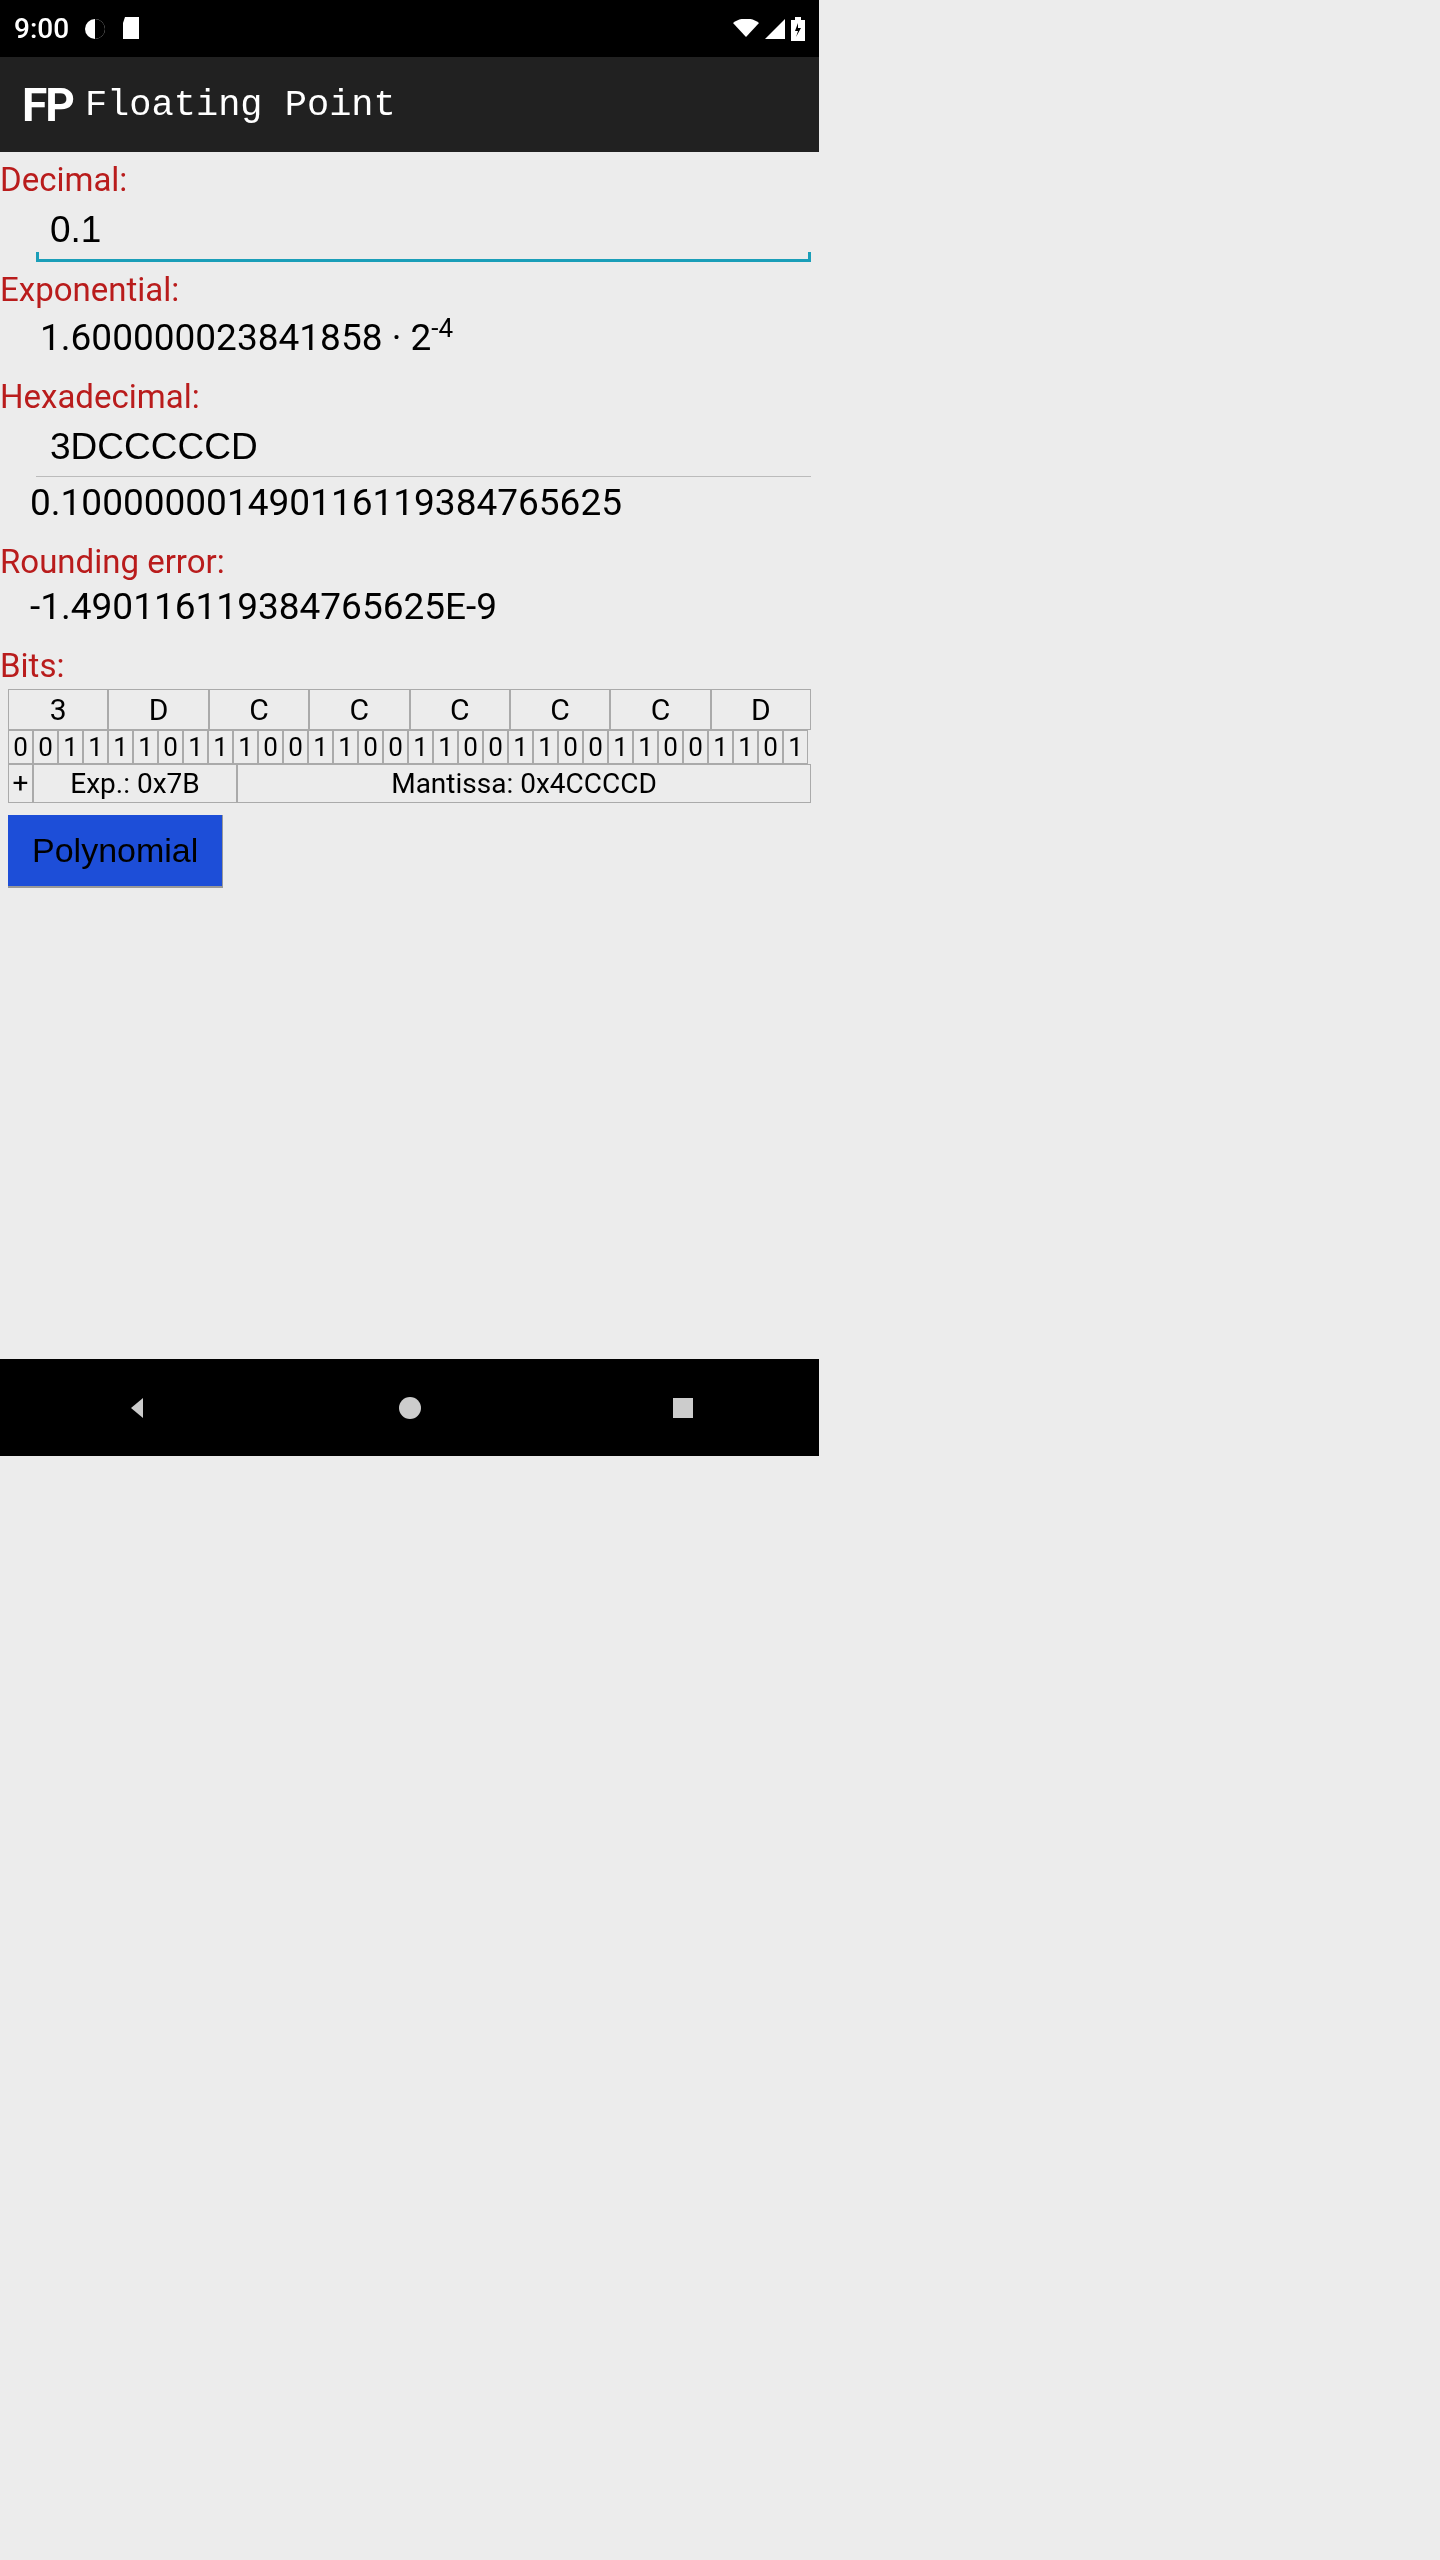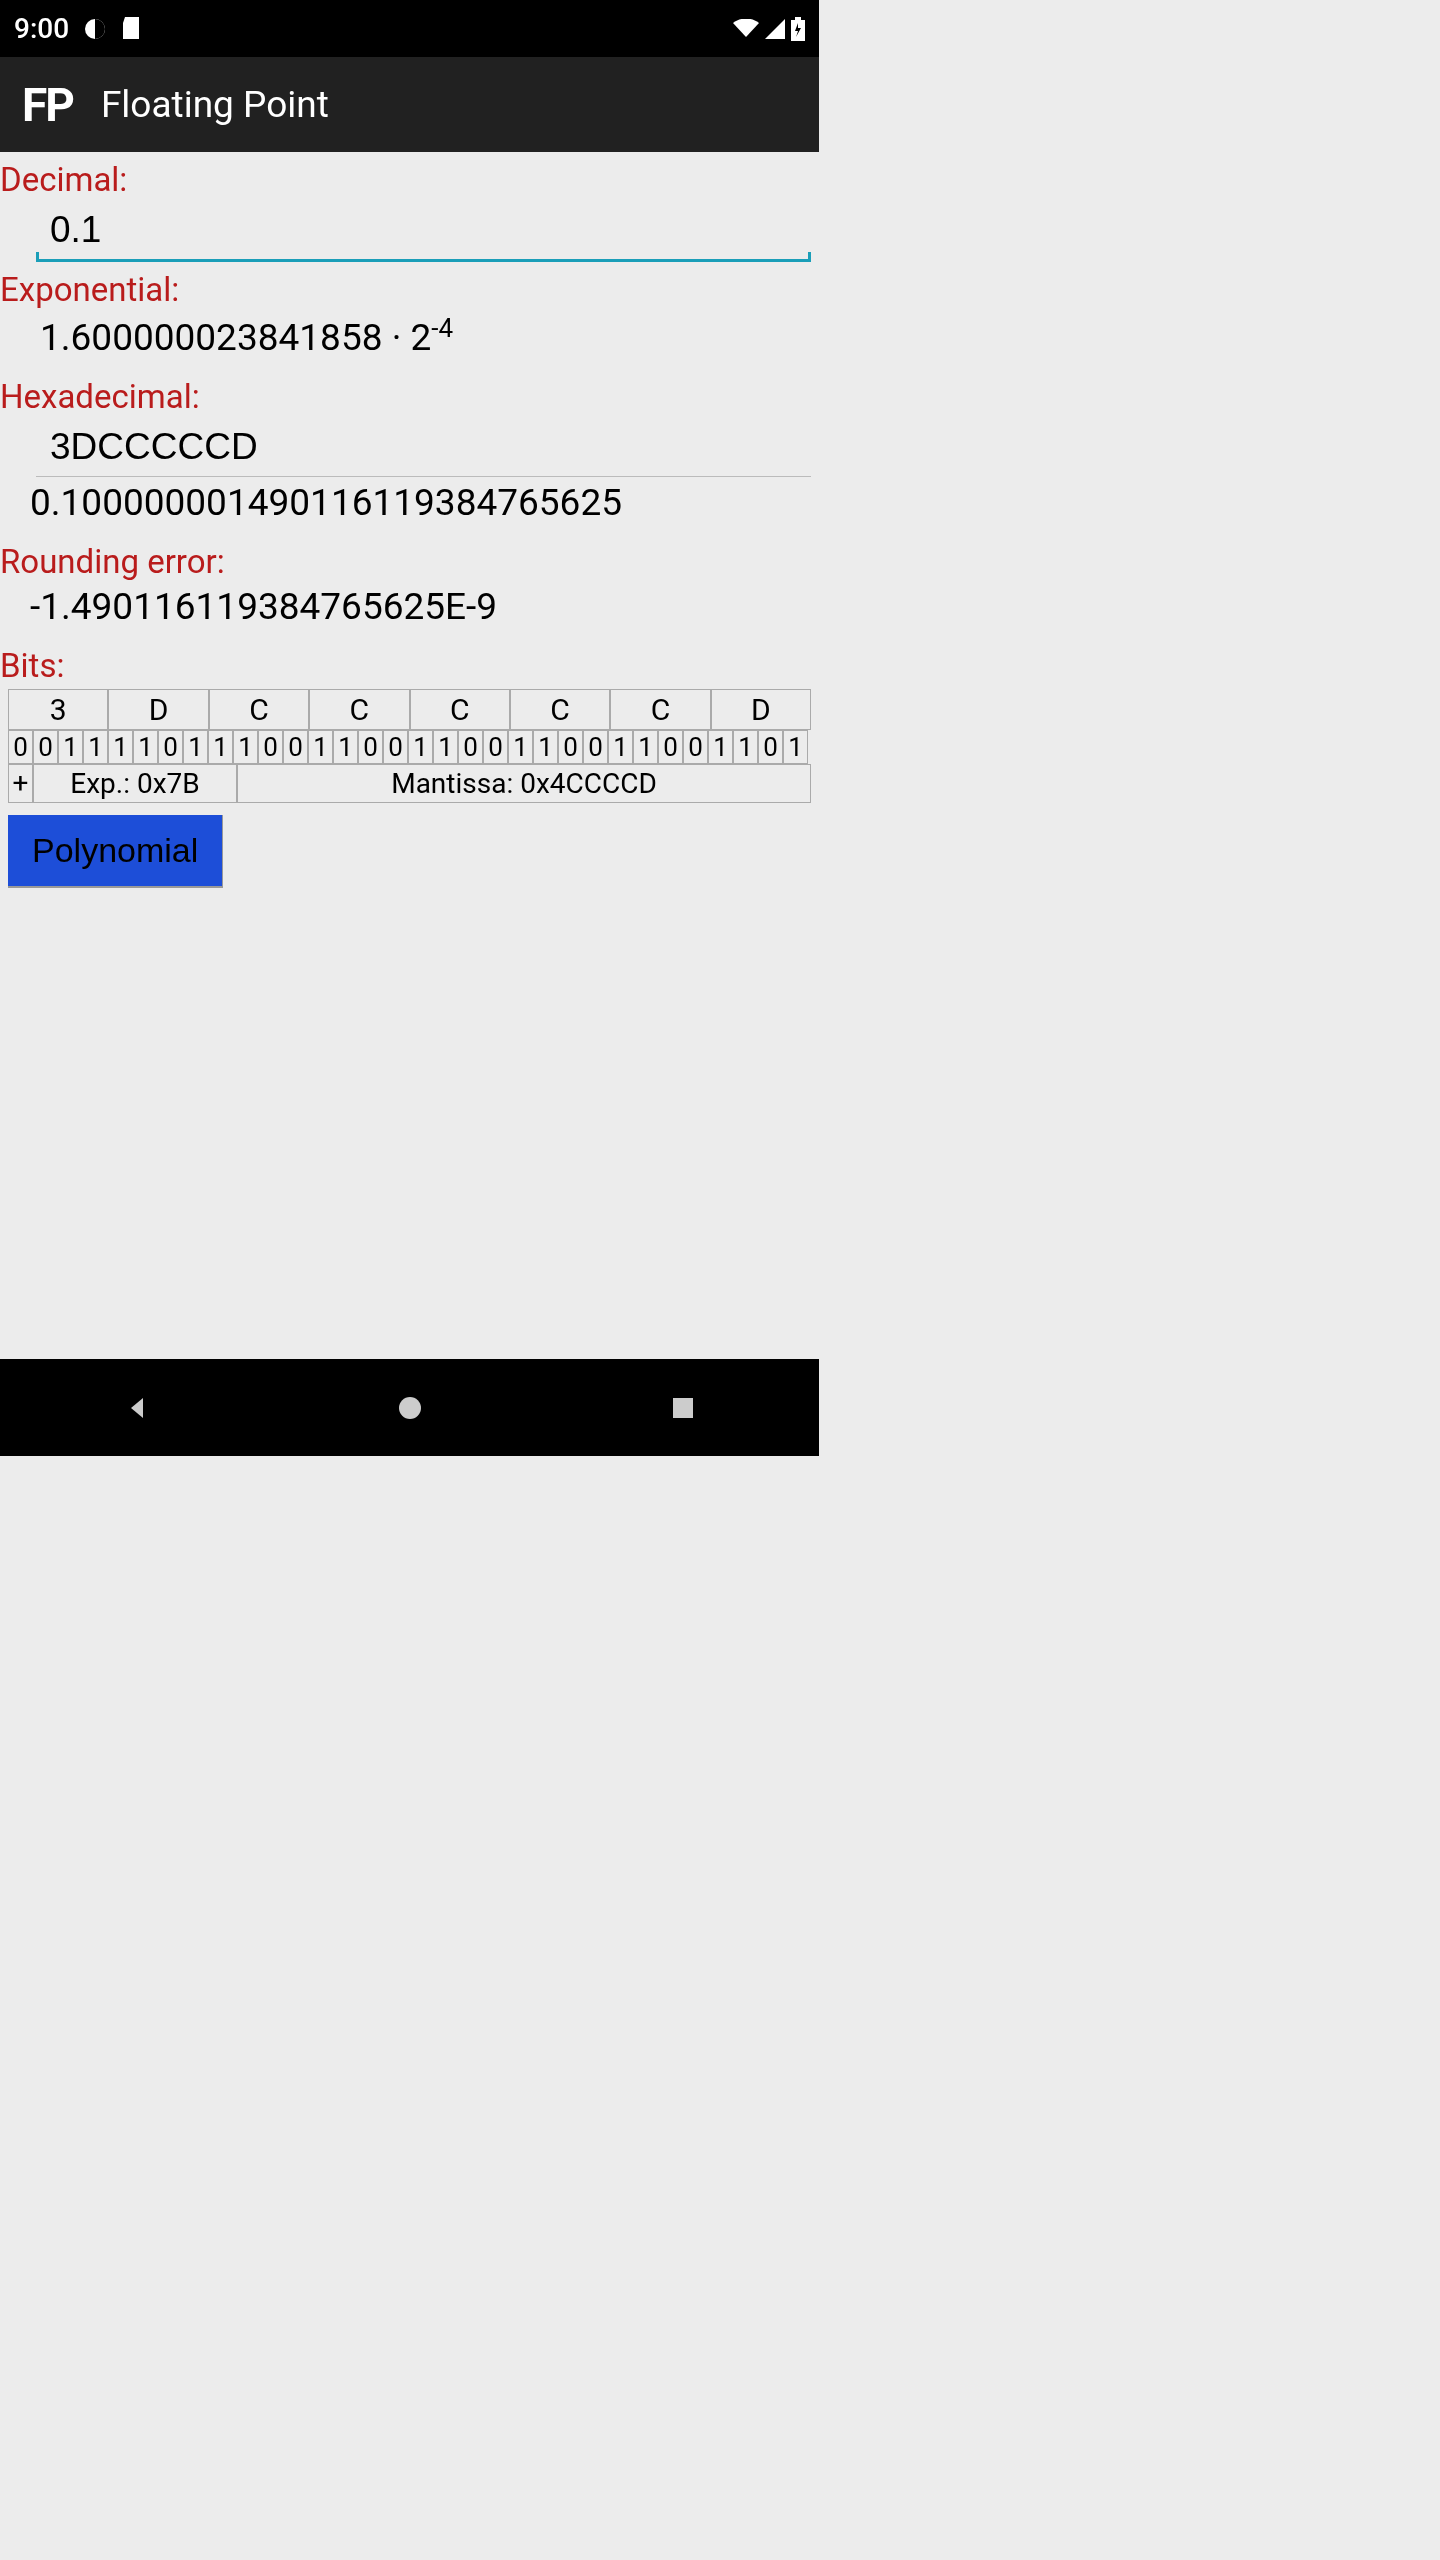--- a/index.html
+++ b/index.html
@@ -41,32 +41,33 @@
       display: flex;
       align-items: center;
       gap: 6px;
     }
     .app-bar {
       height: 95px;
       background: #212121;
       display: flex;
       align-items: center;
       padding: 0 22px;
-      gap: 28px;
+      gap: 12px;
     }
     .app-logo {
       font-size: 46px;
       font-weight: 700;
       color: #fff;
       letter-spacing: -2px;
     }
     .app-title {
       font-size: 37px;
       color: #fff;
       font-weight: 400;
+      font-family: Liberation Mono, monospace;
     }
     .content {
       flex: 1;
       background: #ececec;
       padding: 0;
     }
     .field-label {
       font-size: 33px;
       color: #b91c1c;
       padding: 8px 0 0 0;

